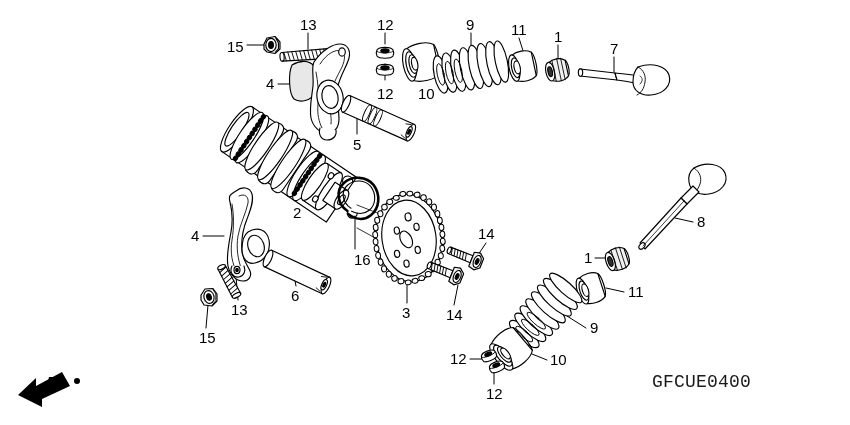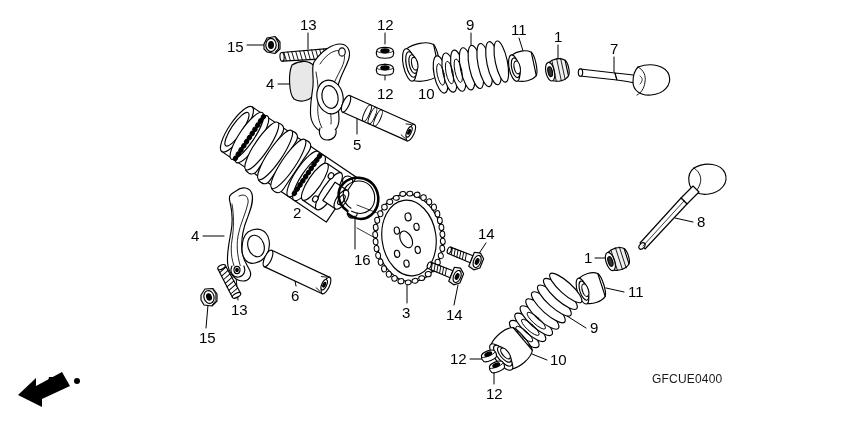--- a/index.html
+++ b/index.html
@@ -16,22 +16,22 @@
     font-family:"Liberation Sans",sans-serif;
     font-size:15px;
     color:#000000;
     line-height:1;
     white-space:nowrap;
     letter-spacing:0px;
   }
   #refcode{
     position:absolute;
     left:652px;top:372px;
-    font-family:Liberation Sans, sans-serif;
-    font-size:12px;
+    font-family:Liberation Mono, monospace;
+    font-size:18px;
     color:#1a1a1a;
     letter-spacing:0.2px;
     white-space:nowrap;
   }
   #fr-label{
     position:absolute;
     left:47px;top:374px;
     font-family:"Liberation Sans",sans-serif;
     font-weight:bold;
     font-style:italic;

